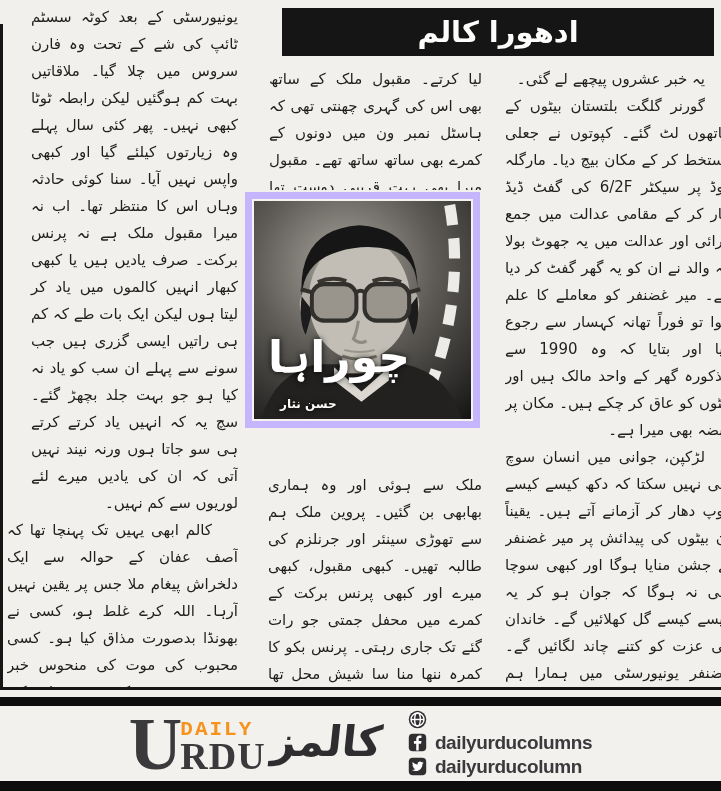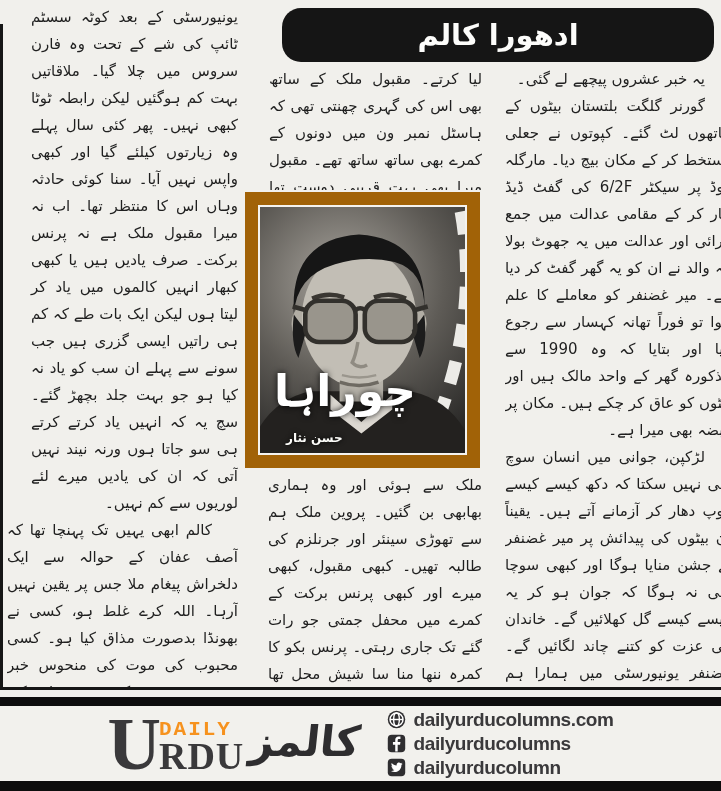--- a/index.html
+++ b/index.html
@@ -5,44 +5,43 @@
   * { margin:0; padding:0; box-sizing:border-box; }
   html,body { background:#d8d7d3; }
   .page {
     position:relative; width:721px; height:791px; overflow:hidden;
     background:#f0efeb;
     font-family:"DejaVu Sans", sans-serif;
   }
   
   .article { position:absolute; inset:0 0 103px 0; background:#f1f0ec; }
   .title-banner {
-    position:absolute; left:282px; top:8px; width:432px; height:54px;
+    position:absolute; left:282px; top:8px; width:432px; height:48px;
     background:#151515; color:#fdfdfb;
     display:flex; align-items:center; justify-content:center;
     font-size:29px; font-weight:bold; letter-spacing:1px;
     direction:rtl;
-    border-radius:19px;
   }
   .col {
     position:absolute; direction:rtl; text-align:justify;
     color:#1f1f1f; font-size:15px; line-height:27px; overflow:hidden;
   }
   .col p { text-indent:26px; }
   .col p.no-indent { text-indent:0;margin-left:24px; }
   .col-left   { left:7px;   top:4px;  width:231px; height:684px; }
   .col-mid-top{ left:245px; top:66px; width:237px; height:124px; }
   .col-mid-bot{ left:244px; top:472px;width:238px; height:216px; }
   .col-right  { left:489px; top:66px; width:226px; height:622px;margin-left:16px; }
   
   .left-rule   { position:absolute; left:0; top:24px; width:3px; height:666px; background:#161616; }
   .bottom-rule { position:absolute; left:0; top:687px; width:721px; height:3px; background:#161616; }
   
   .photo-block {
-    position:absolute; left:245px; top:192px; width:235px; height:276px;
-    background:#a16207; padding:13px; display:flex; flex-direction:column;
+    position:absolute; left:245px; top:192px; width:235px; height:236px;
+    background:#c4b5fd; padding:7px; display:flex; flex-direction:column;
   }
   .photo {
     flex:1; position:relative; overflow:hidden;
     border:2px solid #f4f3ef; background:#4a4844;
   }
   .photo svg { position:absolute; inset:0; width:100%; height:100%; }
   .callig {
     position:absolute; left:6px; bottom:40px; width:150px;
     color:#ffffff; font-size:44px; font-weight:bold; direction:rtl; line-height:1;
     text-shadow:0 0 6px rgba(0,0,0,.85);
@@ -176,21 +175,20 @@
     <div class="links">
       <div class="link-row">
         <svg class="sicon" viewBox="0 0 24 24" xmlns="http://www.w3.org/2000/svg">
           <circle cx="12" cy="12" r="11" fill="#2f2e30"></circle>
           <g stroke="#ffffff" stroke-width="1.8" fill="none">
             <circle cx="12" cy="12" r="8.2"></circle>
             <ellipse cx="12" cy="12" rx="3.6" ry="8.2"></ellipse>
             <path d="M3.8,12 H20.2"></path>
           </g>
         </svg>
-        <span class="link-label">dailyurducolumns.com</span>
       </div>
       <div class="link-row">
         <svg class="sicon" viewBox="0 0 24 24" xmlns="http://www.w3.org/2000/svg">
           <rect x="1" y="1" width="22" height="22" rx="5" fill="#2f2e30"></rect>
           <path d="M13.5,22 V13.5 H16.5 L17,10 H13.5 V8 C13.5,7 14,6.4 15.3,6.4 H17 V3.3 C16.6,3.25 15.6,3.2 14.6,3.2 C12.1,3.2 10.4,4.7 10.4,7.6 V10 H7.5 V13.5 H10.4 V22 Z" fill="#ffffff"></path>
         </svg>
         <span class="link-label">dailyurducolumns</span>
       </div>
       <div class="link-row">
         <svg class="sicon" viewBox="0 0 24 24" xmlns="http://www.w3.org/2000/svg">

